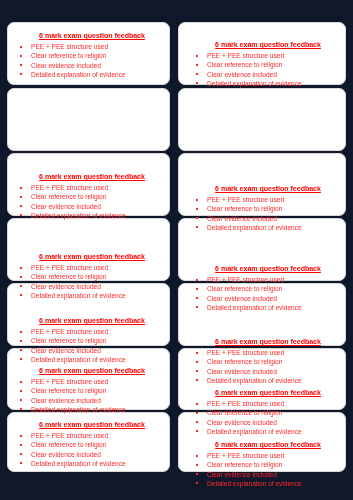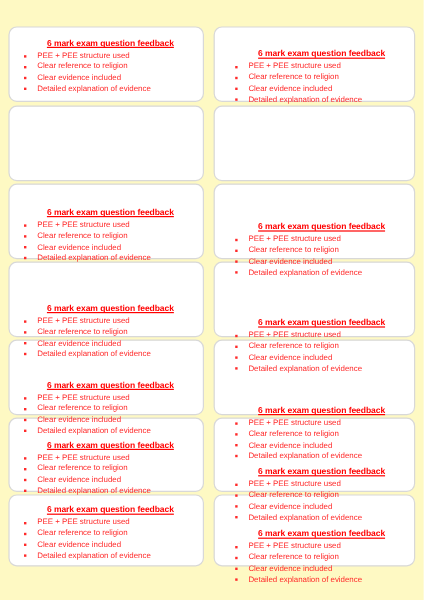--- a/index.html
+++ b/index.html
@@ -16,21 +16,21 @@
     position: relative;
     overflow: hidden;
   }
 
   #sheet {
     position: absolute;
     left: 0;
     top: 0;
     width: 353px;
     height: 500px;
-    background: #fef9c3;
+    background: #0f172a;
   }
 
   
   .card {
     position: absolute;
     background: #ffffff;
     border: 1px solid #d8d8d8;
     border-radius: 7px;
     overflow: visible;
   }

